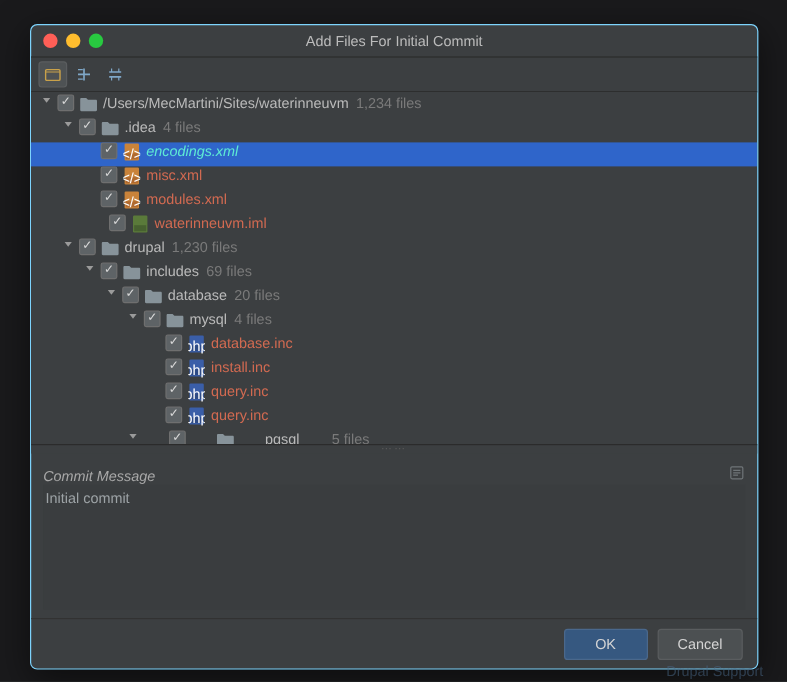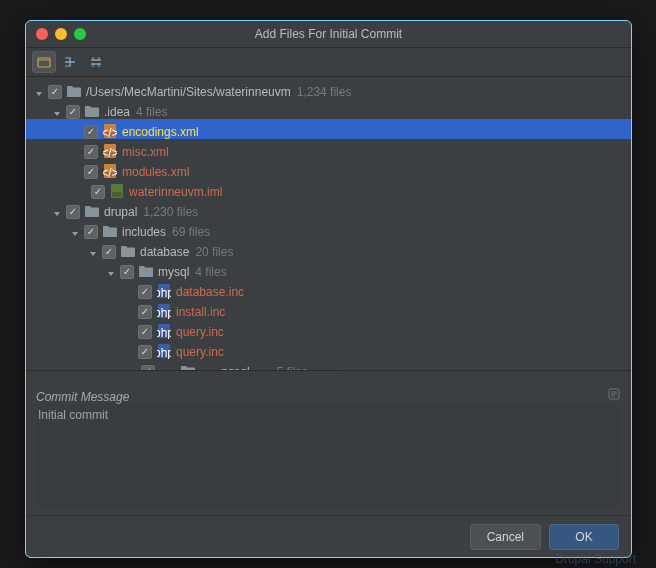--- a/index.html
+++ b/index.html
@@ -8,33 +8,33 @@
 .titlebar{height:26px;position:relative;text-align:center;line-height:26px;color:#bcbcbc;font-size:13px;}
 .traffic{position:absolute;left:10px;top:7px;display:flex;gap:7px;}
 .traffic span{width:12px;height:12px;border-radius:50%;display:block;}
 .tr-close{background:#ff5f57;}
 .tr-min{background:#ffbd2e;}
 .tr-max{background:#28c940;}
 .toolbar{height:30px;border-top:1px solid #2b2b2b;border-bottom:1px solid #2b2b2b;display:flex;align-items:center;padding:0 6px;gap:2px;background:#3c3f41;}
 .tool-btn{width:24px;height:22px;display:flex;align-items:center;justify-content:center;border-radius:3px;border:1px solid transparent;}
 .tool-btn.active{background:#4e5254;border:1px solid #5a5d5f;}
 .tree-panel{flex:1;background:#3c3f41;overflow-y:auto;overflow-x:hidden;padding:2px 0;}
-.tree-row{height:20px;display:flex;align-items:flex-end;white-space:nowrap;color:#bababa;cursor:default;}
+.tree-row{height:20px;display:flex;align-items:flex-start;white-space:nowrap;color:#bababa;cursor:default;}
 .tree-row.selected{background:#2f65ca;color:#fff;}
 .arrow{width:10px;height:10px;display:inline-block;flex-shrink:0;}
 .arrow svg{display:block;}
 .chk{width:14px;height:14px;border:1px solid #6f6f6f;background:#43494a;border-radius:2px;margin:0 4px;display:inline-flex;align-items:center;justify-content:center;flex-shrink:0;}
 .chk.on{background:#5e6366;}
 .chk.on::after{content:"✓";color:#d8d8d8;font-size:10px;line-height:1;}
 .ficon{width:16px;height:16px;margin-right:4px;display:inline-flex;align-items:center;justify-content:center;flex-shrink:0;}
 .folder-svg{fill:#87939a;}
 .fname{color:#bababa;}
 .fname.mod{color:#d26a51;}
 .fcount{color:#7a7a7a;margin-left:6px;}
-.selected .fname,.selected .fname.mod,.selected .fcount{color:#fde047;}
+.selected .fname,.selected .fname.mod,.selected .fcount{color:#5eead4;font-style:italic;}
 .resize-grip{height:8px;background:#3c3f41;border-top:1px solid #2b2b2b;text-align:center;color:#5a5a5a;font-size:9px;line-height:6px;letter-spacing:2px;cursor:row-resize;}
 .commit-section{padding:6px 10px 0 10px;}
 .commit-header{display:flex;justify-content:space-between;align-items:flex-end;color:#a8a8a8;font-size:12px;height:20px;font-style:italic;}
 .commit-area{width:100%;height:104px;background:#3a3d3f;border:none;color:#9da3a6;padding:4px 2px;resize:none;font-family:inherit;font-size:12px;outline:none;}
 .button-bar{height:42px;display:flex;justify-content:flex-end;align-items:center;gap:8px;padding:0 12px;border-top:1px solid #323232;margin-top:4px;}
 .btn{height:26px;min-width:70px;padding:0 16px;border:1px solid #5a5d5f;background:#4c5052;color:#d4d4d4;border-radius:3px;font-size:12px;cursor:pointer;}
 .btn.primary{background:#365880;border-color:#4a688c;}
 .gear-icon{width:14px;height:14px;}
 .footer-hint{position:absolute;right:20px;bottom:2px;color:#4a6a8a;font-size:12px;opacity:.5;}
 </style>
@@ -285,19 +285,19 @@
         <svg class="gear-icon" viewBox="0 0 14 14">
             <rect x="2" y="2" width="10" height="10" fill="none" stroke="#6f7578" rx="1"></rect>
             <path d="M4 5h6M4 7h6M4 9h4" stroke="#6f7578"></path>
           </svg>
       </span>
     </div>
     <textarea class="commit-area" style="">Initial commit</textarea>
   </div>
 
   <div class="button-bar">
+    <button class="btn primary">OK</button>
     <button class="btn">Cancel</button>
-    <button class="btn primary">OK</button>
   </div>
 
 </div>
 
 <div class="footer-hint">Drupal Support</div>
 
 </body></html>

